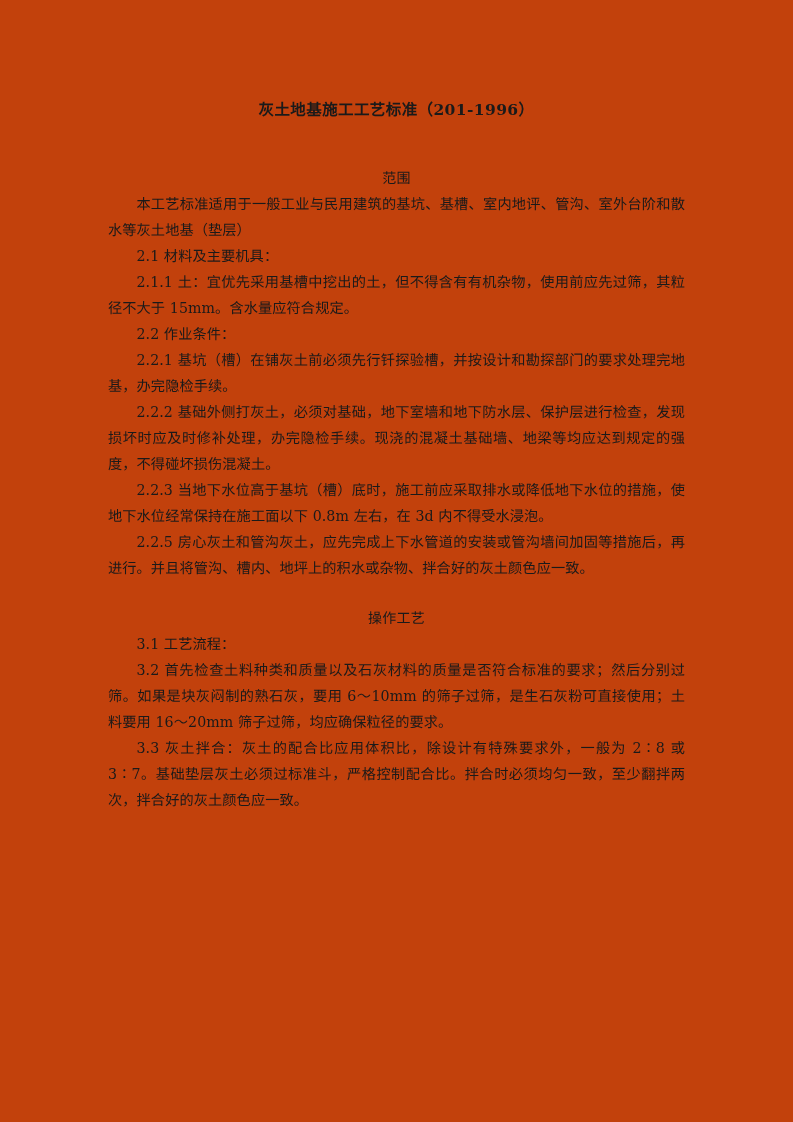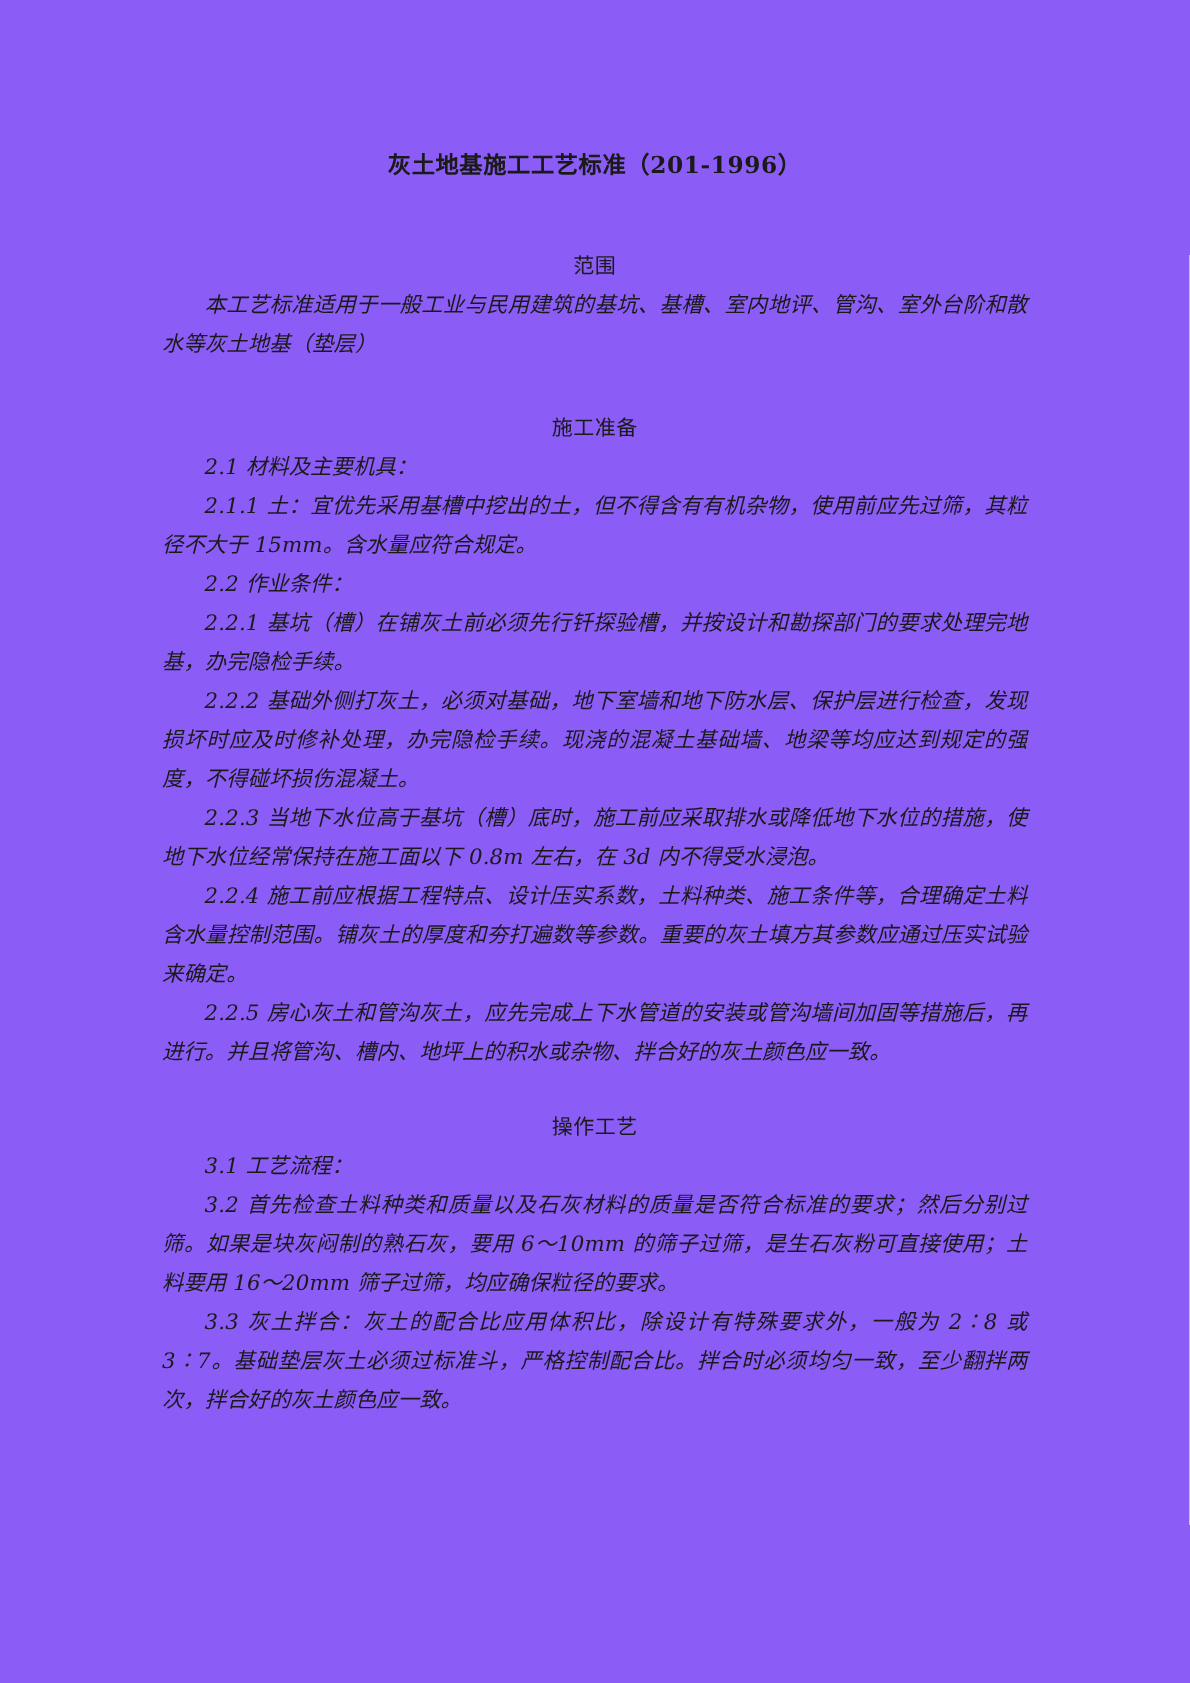--- a/index.html
+++ b/index.html
@@ -14,21 +14,21 @@
     font-family: "DejaVu Serif", "Liberation Serif", serif;
     color: #1a1a1a;
     overflow: hidden;
   }
   .page {
     position: relative;
     width: 793px;
     height: 1122px;
     box-sizing: border-box;
     padding: 0 108px;
-    background: #8b5cf6;
+    background: #c2410c;
   }
   .doc-title {
     margin: 0;
     padding-top: 97px;
     text-align: center;
     font-size: 15.5px;
     font-weight: bold;
     letter-spacing: 0.4px;
     line-height: 26px;
     font-family: "DejaVu Serif", "Liberation Serif", serif;
@@ -45,48 +45,45 @@
   .sec-ops-head   { margin-top: 24px; }
 
   p.para {
     margin: 0;
     font-size: 14.2px;
     line-height: 26px;
     text-align: justify;
     text-justify: inter-ideograph;
     text-indent: 2em;
     letter-spacing: 0.1px;
-    font-style: italic;
   }
   .flow {
     margin: 0;
     font-size: 14.2px;
     line-height: 26px;
     text-indent: 0;
     letter-spacing: 0.1px;
   }
 </style>
 </head>
 <body>
 
 <div class="page">
 
   <h1 class="doc-title">灰土地基施工工艺标准（201-1996）</h1>
 
   <div class="section-head sec-range-head">范围</div>
   <p class="para">本工艺标准适用于一般工业与民用建筑的基坑、基槽、室内地评、管沟、室外台阶和散水等灰土地基（垫层）</p>
 
-  <div class="section-head sec-prep-head">施工准备</div>
   <p class="para">2.1  材料及主要机具：</p>
   <p class="para">2.1.1  土：宜优先采用基槽中挖出的土，但不得含有有机杂物，使用前应先过筛，其粒径不大于 15mm。含水量应符合规定。</p>
   <p class="para">2.2  作业条件：</p>
   <p class="para">2.2.1  基坑（槽）在铺灰土前必须先行钎探验槽，并按设计和勘探部门的要求处理完地基，办完隐检手续。</p>
   <p class="para">2.2.2  基础外侧打灰土，必须对基础，地下室墙和地下防水层、保护层进行检查，发现损坏时应及时修补处理，办完隐检手续。现浇的混凝土基础墙、地梁等均应达到规定的强度，不得碰坏损伤混凝土。</p>
   <p class="para">2.2.3  当地下水位高于基坑（槽）底时，施工前应采取排水或降低地下水位的措施，使地下水位经常保持在施工面以下 0.8m 左右，在 3d 内不得受水浸泡。</p>
-  <p class="para">2.2.4  施工前应根据工程特点、设计压实系数，土料种类、施工条件等，合理确定土料含水量控制范围。铺灰土的厚度和夯打遍数等参数。重要的灰土填方其参数应通过压实试验来确定。</p>
   <p class="para">2.2.5  房心灰土和管沟灰土，应先完成上下水管道的安装或管沟墙间加固等措施后，再进行。并且将管沟、槽内、地坪上的积水或杂物、拌合好的灰土颜色应一致。</p>
 
   <div class="section-head sec-ops-head">操作工艺</div>
   <p class="para">3.1  工艺流程：</p>
   <p class="para">3.2  首先检查土料种类和质量以及石灰材料的质量是否符合标准的要求；然后分别过筛。如果是块灰闷制的熟石灰，要用 6～10mm 的筛子过筛，是生石灰粉可直接使用；土料要用 16～20mm 筛子过筛，均应确保粒径的要求。</p>
   <p class="para">3.3  灰土拌合：灰土的配合比应用体积比，除设计有特殊要求外，一般为 2∶8 或 3∶7。基础垫层灰土必须过标准斗，严格控制配合比。拌合时必须均匀一致，至少翻拌两次，拌合好的灰土颜色应一致。</p>
 
 </div>
 
 </body></html>

